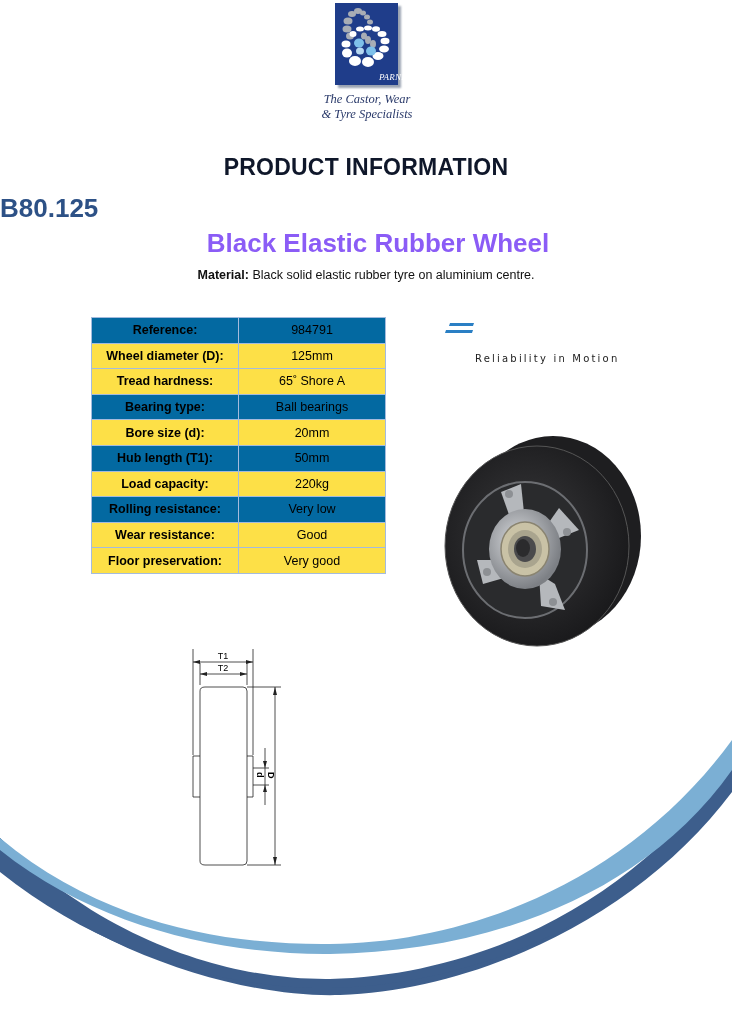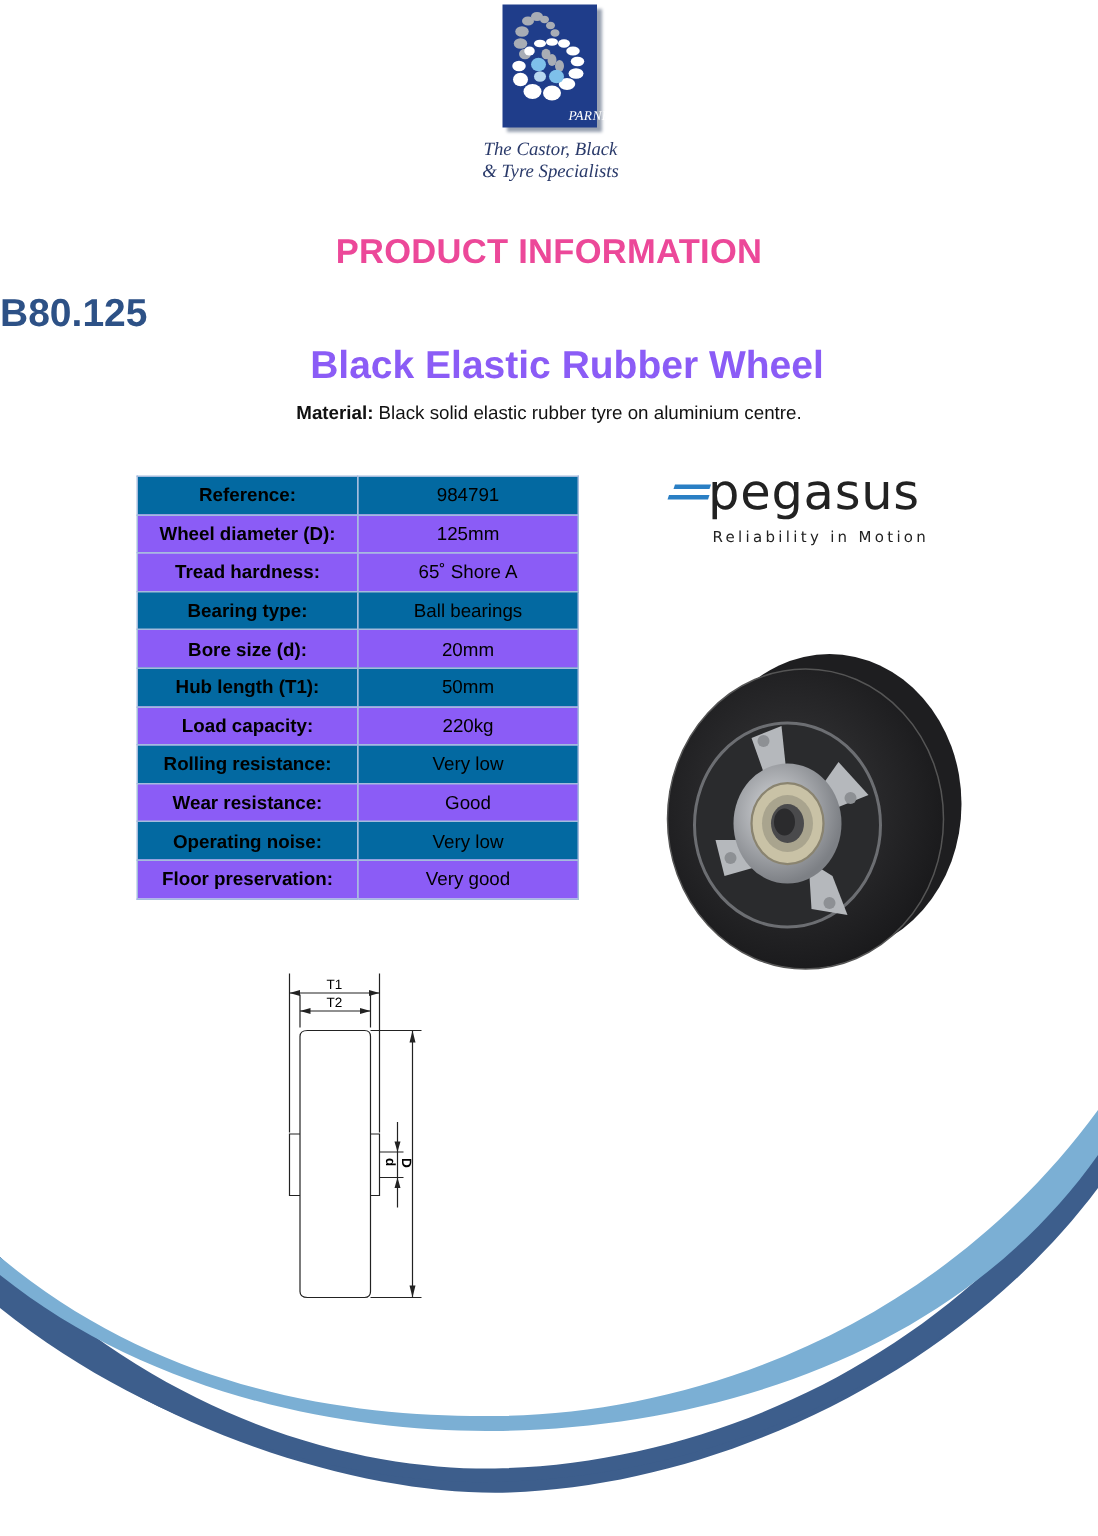--- a/index.html
+++ b/index.html
@@ -6,32 +6,32 @@
   body { width:732px; height:1024px; position:relative; overflow:hidden; font-family:"Liberation Sans", "DejaVu Sans", sans-serif; color:#000; }
   .abs { position:absolute; }
 
   
   #logo-box { left:335px; top:3px; width:63px; height:82px; background:#1f3d8a; box-shadow:3px 3px 2px #9aa3b2; }
   #logo-box svg { position:absolute; left:0; top:0; }
   #logo-brand { position:absolute; left:0; right:0; top:69px; text-align:center; color:#fff; font-family:"Liberation Serif", "DejaVu Serif", serif; font-style:italic; font-size:9px; letter-spacing:0.2px;padding-left:44px; }
   #tagline { left:300px; top:92px; width:134px; text-align:center; font-family:"Liberation Serif", "DejaVu Serif", serif; font-style:italic; font-size:12.5px; line-height:15px; color:#2a3a6a; }
 
   
-  #title { left:0; width:732px; top:154px; text-align:center; font-weight:bold; font-size:23px; letter-spacing:0.2px; color:#ec4899; }
+  #title { left:0; width:732px; top:154px; text-align:center; font-weight:bold; font-size:23px; letter-spacing:0.2px; color:#0f172a; }
   #code { left:0; width:732px; top:193px; text-align:left; font-weight:bold; font-size:26px; color:#2d5186; }
   #name { left:0; width:732px; top:228px; text-align:center; font-weight:bold; font-size:26px; color:#8b5cf6;margin-left:12px; }
   #material { left:0; width:732px; top:268px; text-align:center; font-size:12.5px; color:#111; }
   #material b { font-weight:bold; }
 
   
   #spec-table { left:91px; top:317px; width:295px; border-collapse:collapse; font-size:12.5px; }
   #spec-table td { border:1.5px solid #a4bbdd; height:24.6px; padding:0; text-align:center; }
   #spec-table td.lbl { width:146px; font-weight:bold; }
   #spec-table tr.odd td { background:#0369a1; }
-  #spec-table tr.even td { background:#8b5cf6; }
+  #spec-table tr.even td { background:#fde047; }
 
   
   #pegasus { left:444px; top:312px; width:180px; height:56px; }
   #peg-word { position:absolute; left:28px; top:-4px; font-size:33px; font-family:"DejaVu Sans", sans-serif; letter-spacing:0.5px; color:#222; }
   #peg-tag { position:absolute; left:31px; top:41px; font-size:10px; letter-spacing:2.2px; color:#222; font-family:"DejaVu Sans", sans-serif; }
 
   #wheel-photo { left:441px; top:434px; width:203px; height:213px; }
   #drawing { left:183px; top:645px; width:105px; height:225px; }
   #swoosh { left:0; top:700px; width:732px; height:324px; }
 </style>
@@ -66,21 +66,21 @@
     <ellipse cx="11" cy="41" rx="4.5" ry="3.5" fill="#ffffff"></ellipse>
     <ellipse cx="18" cy="31" rx="3.5" ry="3" fill="#ffffff"></ellipse>
 
     <ellipse cx="24" cy="40" rx="5" ry="4.5" fill="#7ec0ea"></ellipse>
     <ellipse cx="36" cy="48" rx="5" ry="4.5" fill="#7ec0ea"></ellipse>
     <ellipse cx="25" cy="48" rx="4" ry="3.5" fill="#b7d8f0"></ellipse>
   </svg>
   <div id="logo-brand">PARNELLS</div>
 </div>
 <div id="tagline" class="abs">
-  <div>The Castor, Black</div>
+  <div>The Castor, Wear</div>
   <div>&amp; Tyre Specialists</div>
 </div>
 
 <div id="title" class="abs">PRODUCT INFORMATION</div>
 <div id="code" class="abs">B80.125</div>
 <div id="name" class="abs">Black Elastic Rubber Wheel</div>
 <div id="material" class="abs"><b>Material:</b><span> Black solid elastic rubber tyre on aluminium centre.</span></div>
 
 <table id="spec-table" class="abs">
   <tbody>
@@ -112,38 +112,33 @@
         <td class="lbl">Load capacity:</td>
         <td>220kg</td>
       </tr>
     <tr class="odd">
         <td class="lbl">Rolling resistance:</td>
         <td>Very low</td>
       </tr>
     <tr class="even">
         <td class="lbl">Wear resistance:</td>
         <td>Good</td>
-      </tr>
-    <tr class="odd">
-        <td class="lbl">Operating noise:</td>
-        <td>Very low</td>
       </tr>
     <tr class="even">
         <td class="lbl">Floor preservation:</td>
         <td>Very good</td>
       </tr>
   </tbody>
 </table>
 
 <div id="pegasus" class="abs">
   <svg width="30" height="20" style="position:absolute;left:0;top:9px;">
     <polygon points="6,2 30,2 29,5 5,5" fill="#2a7fc4"></polygon>
     <polygon points="2,9 29,9 28,12 1,12" fill="#2a7fc4"></polygon>
   </svg>
-  <div id="peg-word">pegasus</div>
   <div id="peg-tag">Reliability in Motion</div>
 </div>
 
 <svg id="wheel-photo" class="abs" viewBox="0 0 203 213">
   <defs>
     <radialGradient id="tyreG" cx="45%" cy="45%" r="60%">
       <stop offset="0%" stop-color="#3a3a3c"></stop>
       <stop offset="100%" stop-color="#18181a"></stop>
     </radialGradient>
     <radialGradient id="hubG" cx="40%" cy="40%" r="60%">

